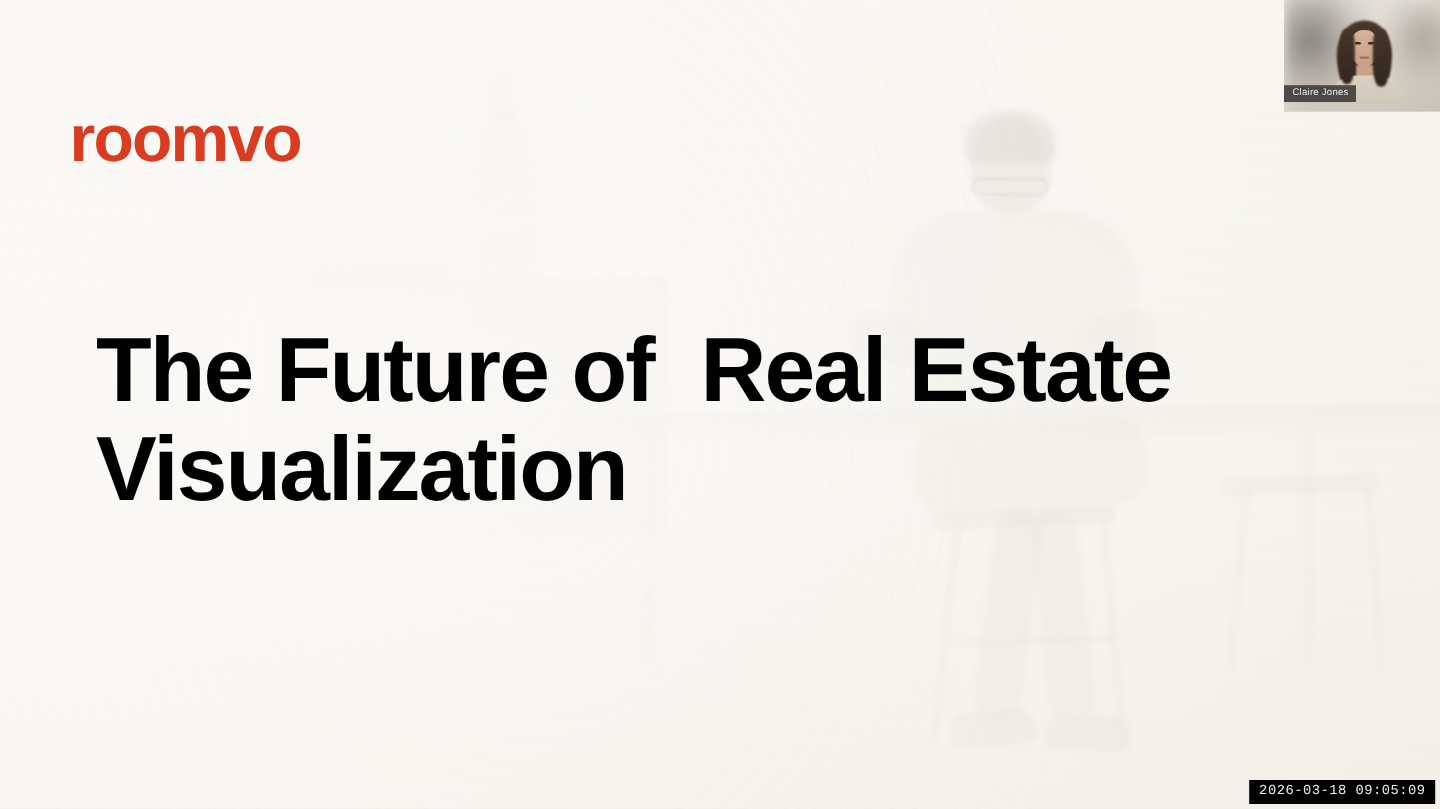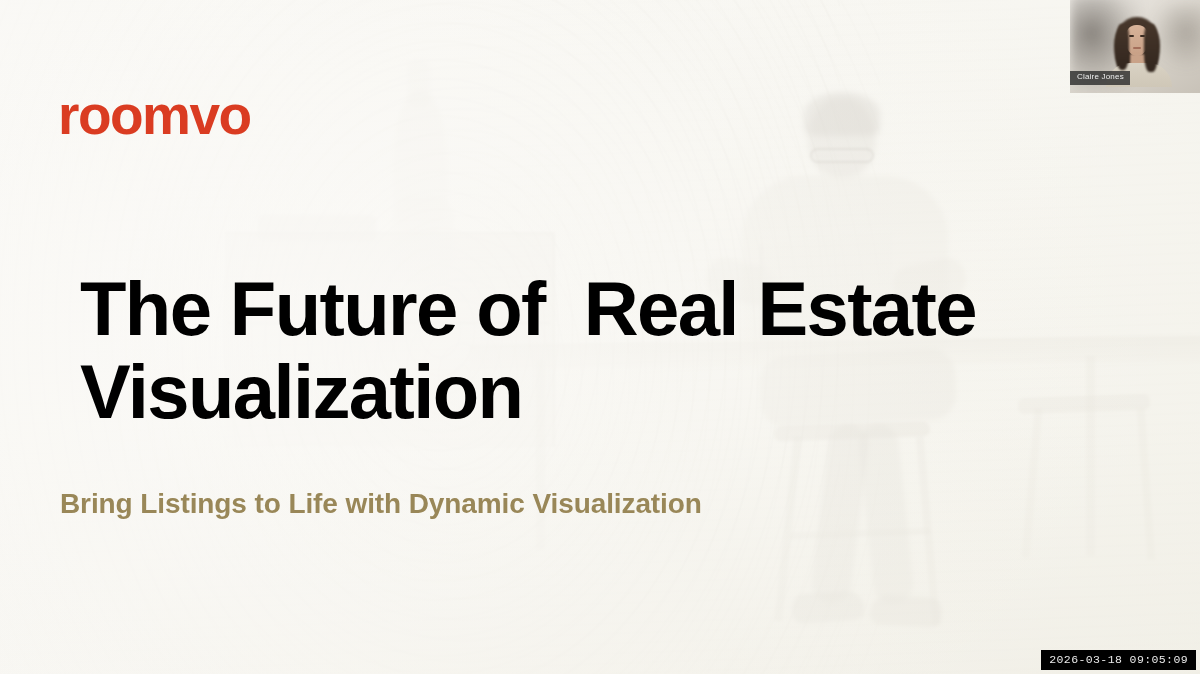--- a/index.html
+++ b/index.html
@@ -676,21 +676,20 @@
     <div class="bg-bands"></div>
     <div class="bg-veil"></div>
     <div class="bg-veil2"></div>
   </div>
 
   <div class="content">
     <div class="logo">roomvo</div>
 
     <h1 class="title">The Future of  Real Estate Visualization</h1>
 
-    <div class="subtitle">Bring Listings to Life with Dynamic Visualization</div>
 
   </div>
 
   <div class="webcam">
     <div class="webcam-bg"></div>
     <div class="webcam-shadow"></div>
     <div class="webcam-shadow2"></div>
     <div class="cam-hair"></div>
     <div class="cam-face"></div>
     <div class="cam-eye-l"></div>

